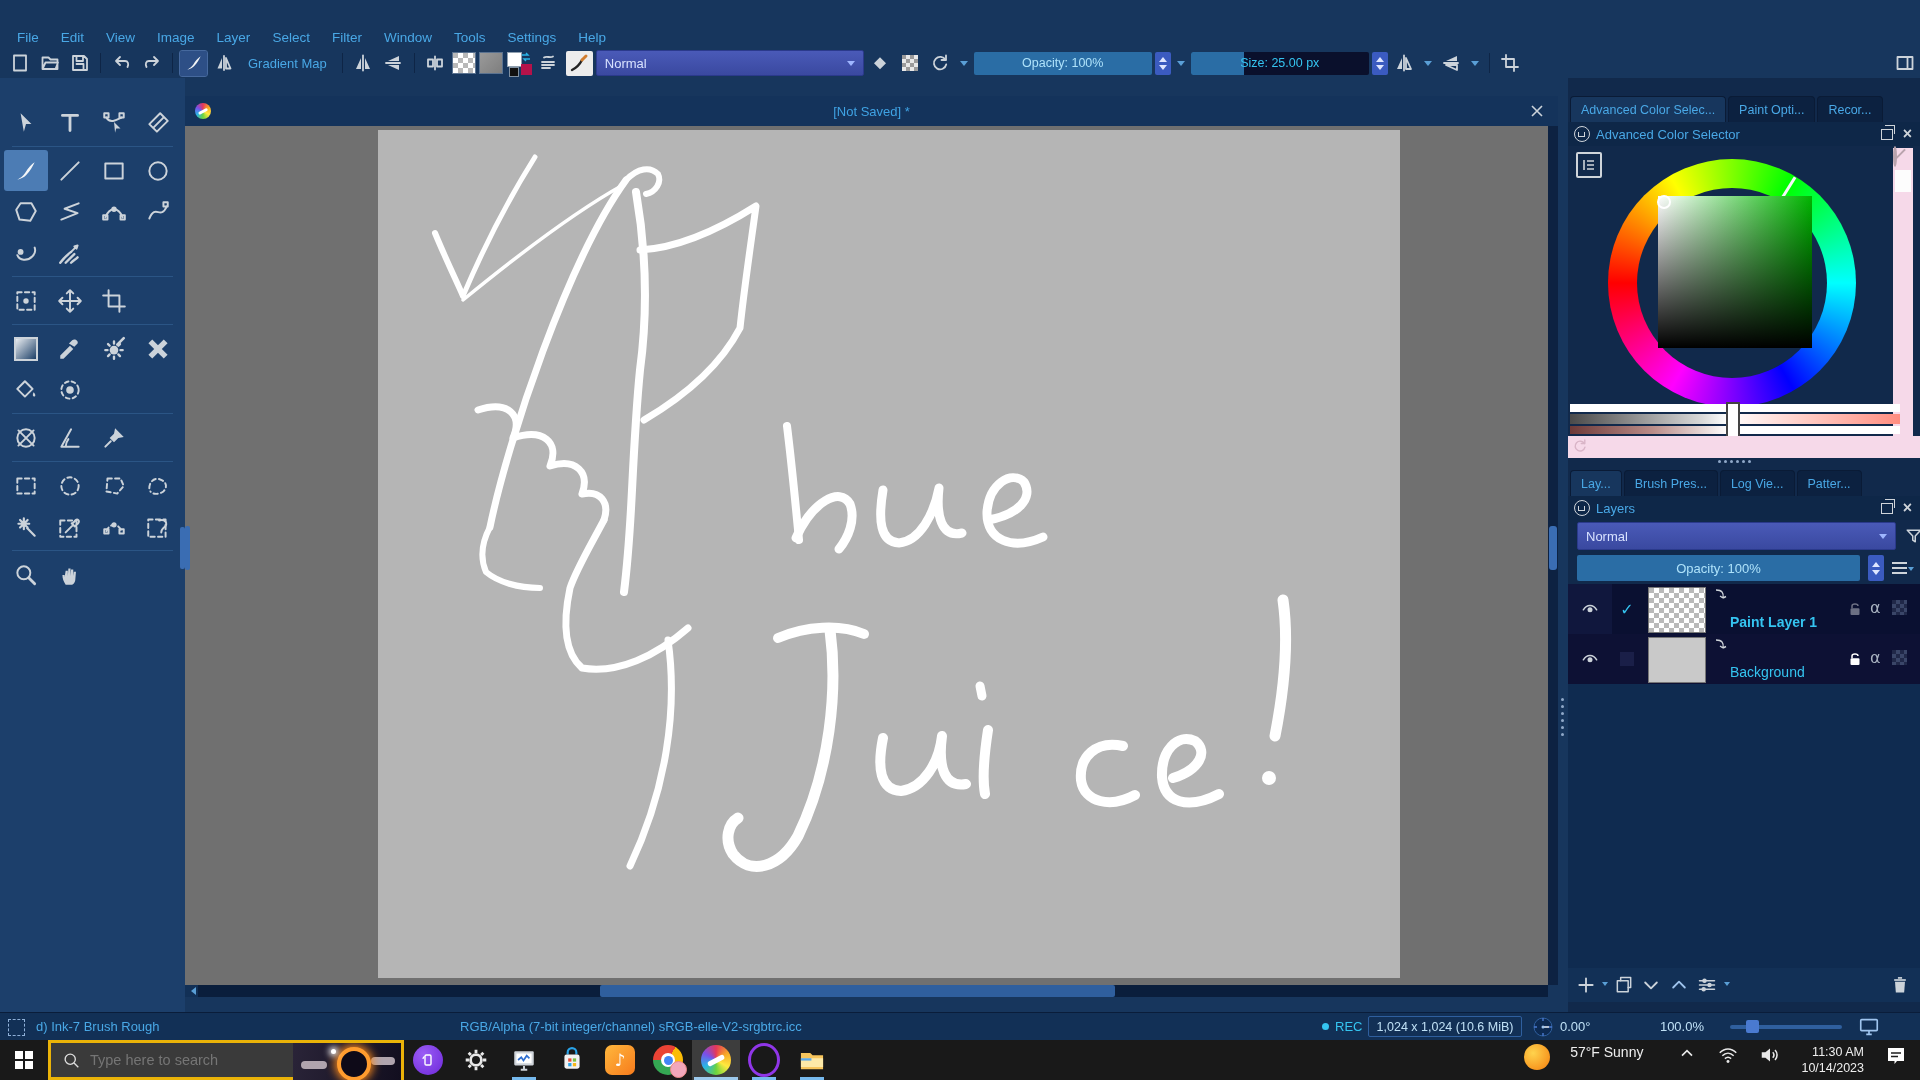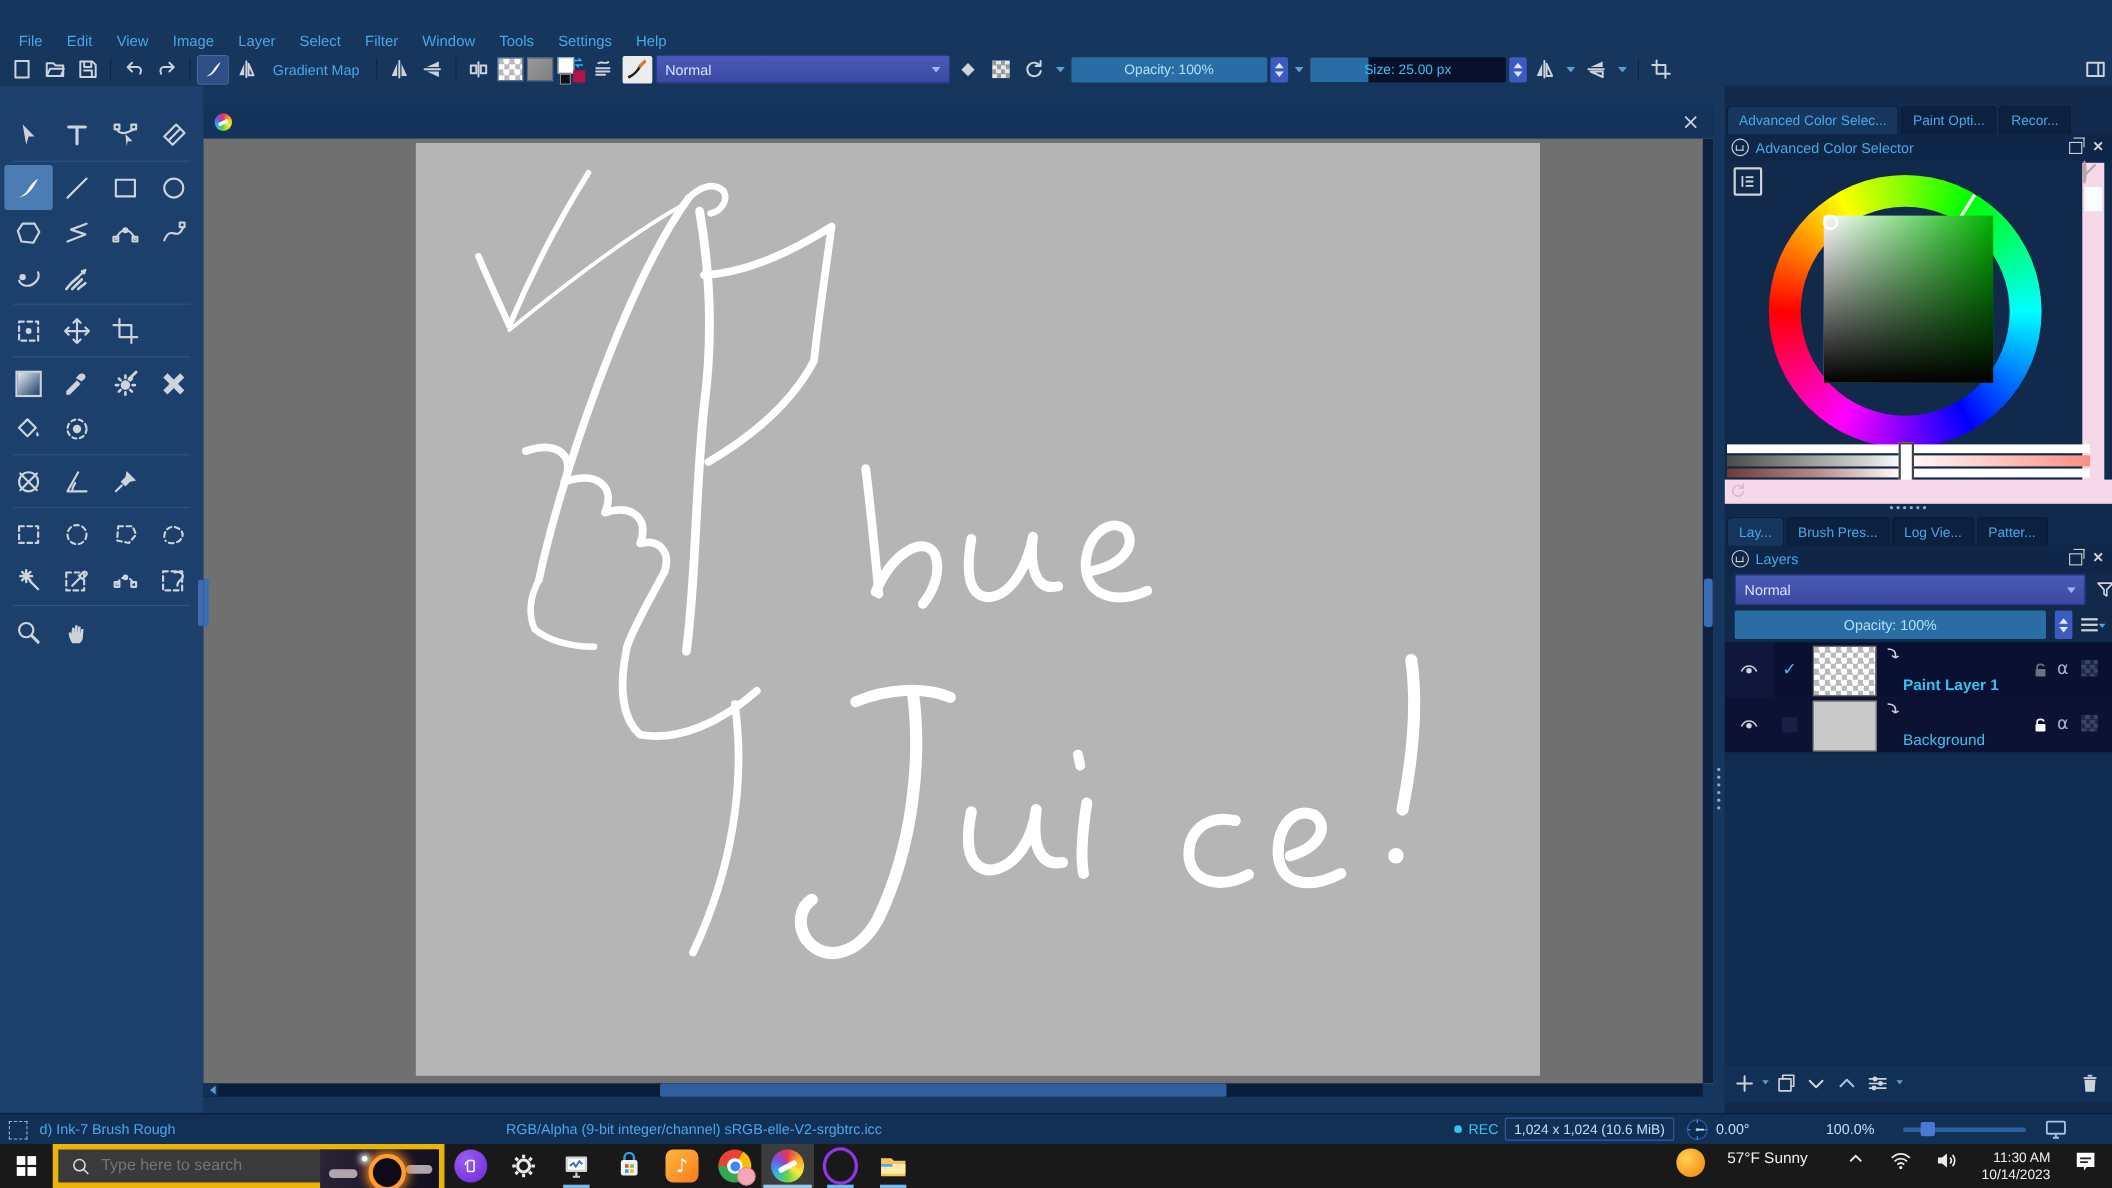--- a/index.html
+++ b/index.html
@@ -152,21 +152,21 @@
   #sb-slider{position:absolute;left:1730px;top:12px;width:112px;height:4px;background:#2f5f9e;border-radius:2px;}
   #sb-slider .handle{position:absolute;left:16px;top:-5px;width:13px;height:13px;background:#4a7ad0;border-radius:2px;}
   #sb-monitor{position:absolute;left:1858px;top:3px;}
 
   
   #taskbar{left:0;top:1040px;width:1920px;height:40px;background:#191919;display:flex;align-items:center;}
   .tcell{width:48px;height:40px;display:flex;align-items:center;justify-content:center;position:relative;flex:none;}
   .tcell.activeapp{background:#3d3d3d;}
   .runline{position:absolute;bottom:0;left:12px;right:12px;height:3px;background:#76b9ed;}
   .runline.wide{left:2px;right:2px;background:#9dc9ec;}
-  #searchbox{width:356px;height:40px;background:#3a3a3a;border:5px solid #eab308;box-sizing:border-box;
+  #searchbox{width:356px;height:40px;background:#3a3a3a;border:3px solid #eab308;box-sizing:border-box;
              display:flex;align-items:center;flex:none;position:relative;}
   #searchbox input{background:transparent;border:none;outline:none;color:#cccccc;font-size:14.5px;width:180px;
                    font-family:"Liberation Sans",sans-serif;margin-left:8px;}
   #eclipse{position:absolute;right:0;top:0;width:108px;height:38px;background:linear-gradient(100deg,#2a2438,#120e1f);overflow:hidden;}
   #eclipse .ring{position:absolute;left:44px;top:4px;width:26px;height:26px;border-radius:50%;background:#0e0a18;
                  border:4px solid #ff9c2e;box-shadow:0 0 10px 2px #ff8c1a;}
   #eclipse .cloud{position:absolute;background:#b0a4ae;border-radius:8px;}
   #eclipse .star{position:absolute;left:38px;top:6px;width:5px;height:5px;background:#fff;border-radius:50%;box-shadow:0 0 6px 2px #fff;}
   .appdisc{width:30px;height:30px;border-radius:50%;}
   #tray{margin-left:auto;display:flex;align-items:flex-start;gap:20px;padding-right:12px;color:#eeeeee;font-size:14px;}
@@ -591,20 +591,21 @@
         <span class="tool"></span>
     </div>
   </div>
   <div id="toolbox-scroll" class="abs"></div>
 
   <div id="canvasarea" class="abs">
     <div id="doctabbar">
       <span class="kritalogo" style="width:16px;height:16px;margin-left:10px;position:relative;z-index:2;">
           <i></i>
         </span>
+      <span id="doctitle">[Not Saved] *</span>
       <svg width="14" height="14" viewBox="0 0 14 14" style="margin-left:auto;margin-right:14px;position:relative;z-index:2;">
           <path d="M2 2 L12 12 M12 2 L2 12" stroke="#ccd3da" stroke-width="1.6"></path>
         </svg>
     </div>
     <div id="viewport">
       <div id="paper">
         <svg width="1022" height="848" viewBox="0 0 1022 848">
           <g stroke="#ffffff" fill="none" stroke-linecap="round" stroke-linejoin="round">
 
             <path d="M57 103 C66 125 77 148 85 166" stroke-width="6"></path>
@@ -838,21 +839,21 @@
           <path d="M6 8 H18 L17 21 H7 Z" fill="#ccd3da"></path>
           <rect x="5" y="5" width="14" height="2" fill="#ccd3da"></rect>
           <rect x="9.5" y="2.5" width="5" height="2" fill="#ccd3da"></rect>
         </svg>
     </div>
   </div>
 
   <div id="statusbar" class="abs">
     <span class="selico"></span>
     <span id="sb-brush">d) Ink-7 Brush Rough</span>
-    <span id="sb-profile">RGB/Alpha (9-bit integer/channel)  sRGB-elle-V2-srgbtrc.icc</span>
+    <span id="sb-profile">RGB/Alpha (7-bit integer/channel)  sRGB-elle-V2-srgbtrc.icc</span>
     <span id="sb-rec">
       <span class="dotc"></span>
       <span>REC</span>
     </span>
     <span id="sb-dims">1,024 x 1,024 (10.6 MiB)</span>
     <svg id="sb-angleico" class="abs" width="22" height="22" viewBox="0 0 22 22">
         <circle cx="11" cy="11" r="9" fill="#0d2a52" stroke="#2f5f9e"></circle>
         <path d="M11 2 v3 M11 17 v3 M2 11 h3 M17 11 h3" stroke="#4a7ad0" stroke-width="1.4"></path>
         <path d="M11 11 h6" stroke="#dfe8f4" stroke-width="1.6"></path>
         <circle cx="11" cy="11" r="1.5" fill="#9fc4ee"></circle>

